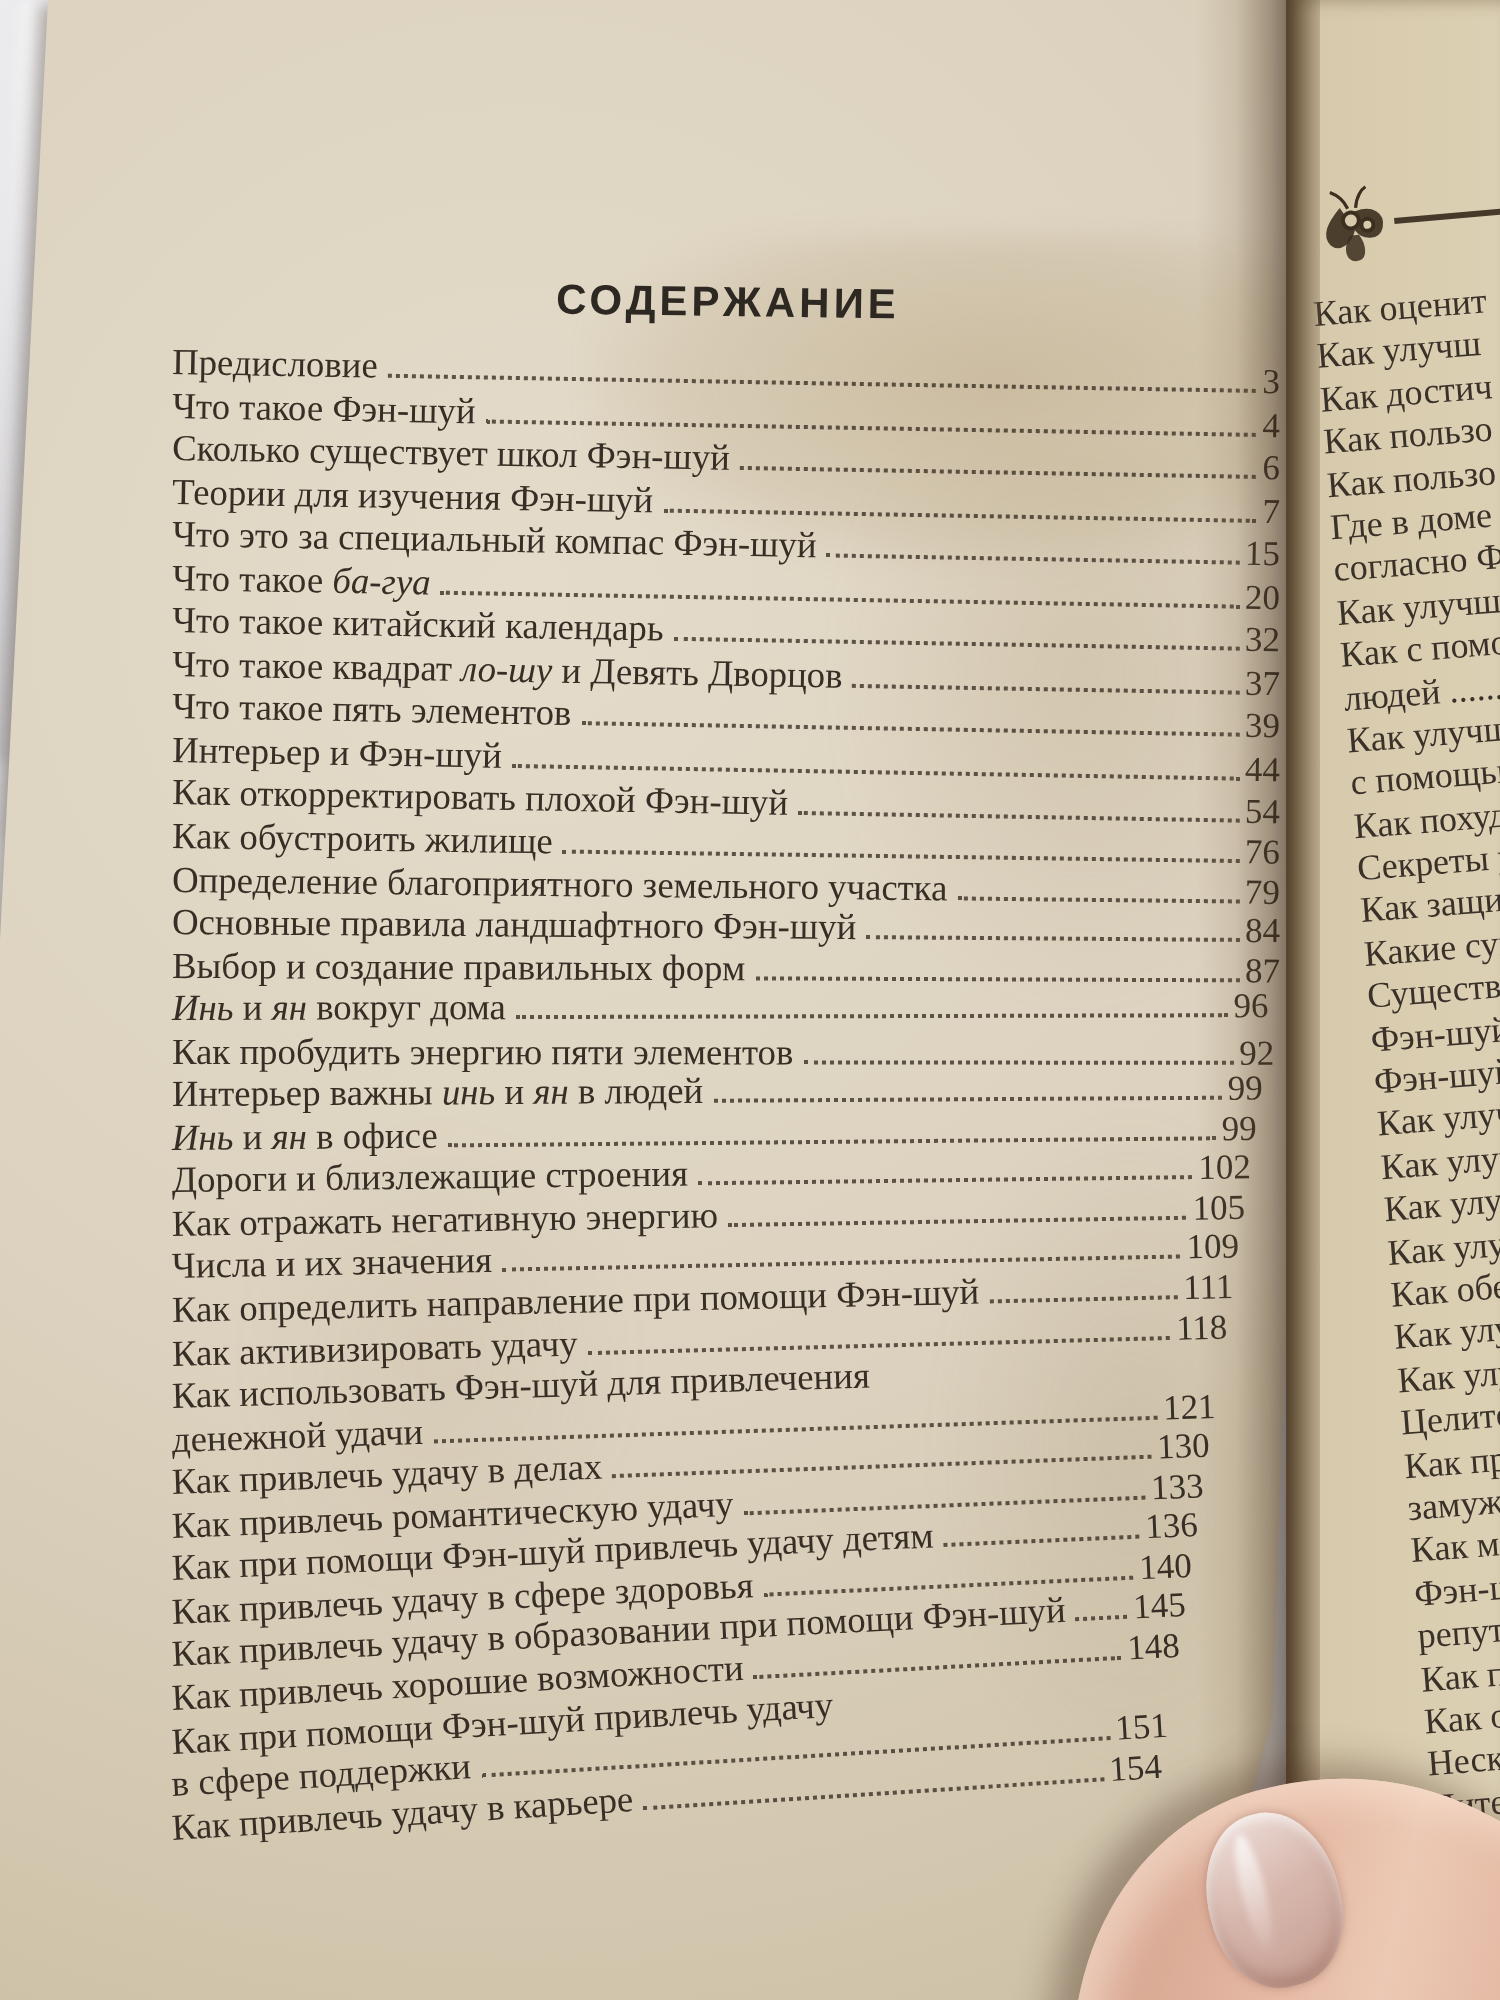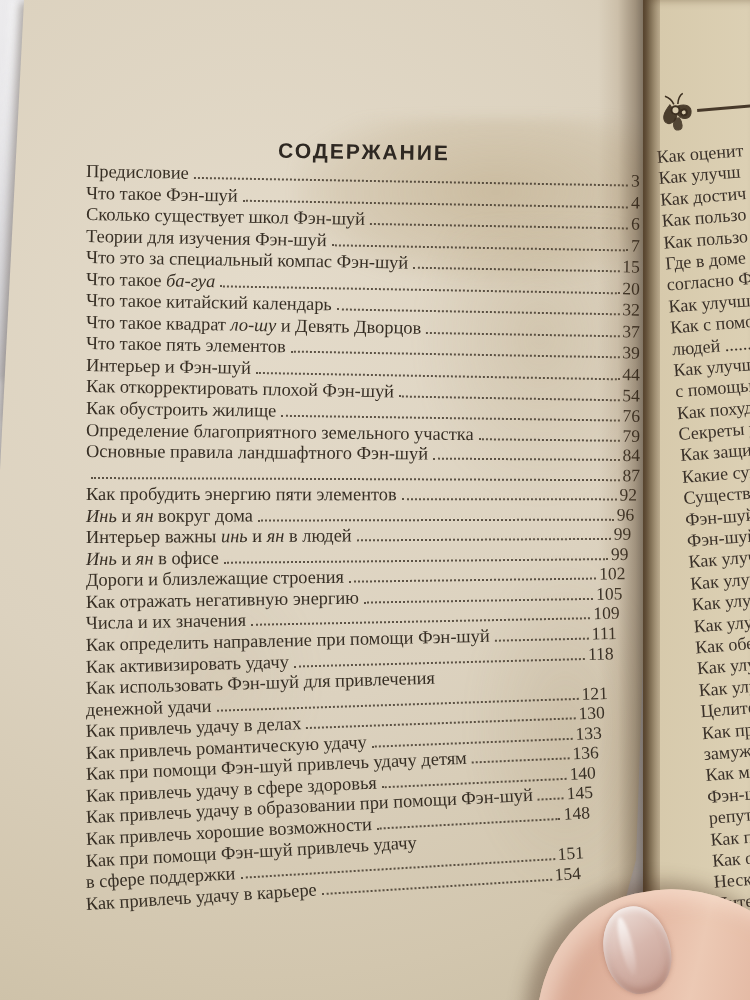--- a/index.html
+++ b/index.html
@@ -29,21 +29,21 @@
   .stain3{left:120px;top:560px;width:200px;height:240px;
     background:radial-gradient(ellipse,rgba(160,140,105,.10),transparent 70%);filter:blur(9px);}
   .stain4{left:470px;top:560px;width:190px;height:330px;
     background:radial-gradient(ellipse,rgba(150,128,92,.16),transparent 72%);filter:blur(9px);}
 
   .toc-title{
     position:absolute;left:88px;top:140px;width:552px;margin:0;text-align:center;
     font-family:"Liberation Sans",sans-serif;font-weight:700;font-size:21px;letter-spacing:2px;
     color:#2e2822;transform:rotate(0.8deg);
   }
-  .toc-list{position:absolute;left:86px;top:161px;width:556px;}
+  .toc-list{position:absolute;left:86px;top:171px;width:556px;}
   .toc-row{
     display:flex;align-items:baseline;height:21.55px;transform-origin:0 60%;
     font-size:18.4px;line-height:21.55px;color:#372f25;white-space:nowrap;
   }
   .toc-text i{font-style:italic;font-family:Liberation Serif, serif;}
   .toc-dots{flex:1 1 auto;min-width:6px;border-bottom:2.2px dotted rgba(62,52,40,.82);margin:0 3px 4px 5px;}
   .toc-page{font-size:17.5px;}
 
   
   .gutter{
@@ -165,32 +165,33 @@
           <span class="toc-text"><span>Определение благоприятного земельного участка</span></span>
           <span class="toc-dots"></span>
           <span class="toc-page">79</span>
         </div>
         <div class="toc-row" style="transform: rotate(0.425deg); margin-right: 2px;">
           <span class="toc-text"><span>Основные правила ландшафтного Фэн-шуй</span></span>
           <span class="toc-dots"></span>
           <span class="toc-page">84</span>
         </div>
         <div class="toc-row" style="transform: rotate(0.233333deg); margin-right: 2px;">
+          <span class="toc-text"><span>Выбор и создание правильных форм</span></span>
           <span class="toc-dots"></span>
           <span class="toc-page">87</span>
+        </div>
+        <div class="toc-row" style="transform: rotate(-0.15deg); margin-right: 7.8px;">
+          <span class="toc-text"><i>Инь</i><span> и </span><i>ян</i><span> вокруг дома</span></span>
+          <span class="toc-dots"></span>
+          <span class="toc-page">96</span>
         </div>
         <div class="toc-row" style="transform: rotate(0.0416666deg); margin-right: 4.9px;">
           <span class="toc-text"><span>Как пробудить энергию пяти элементов</span></span>
           <span class="toc-dots"></span>
           <span class="toc-page">92</span>
-        </div>
-        <div class="toc-row" style="transform: rotate(-0.15deg); margin-right: 7.8px;">
-          <span class="toc-text"><i>Инь</i><span> и </span><i>ян</i><span> вокруг дома</span></span>
-          <span class="toc-dots"></span>
-          <span class="toc-page">96</span>
         </div>
         <div class="toc-row" style="transform: rotate(-0.341667deg); margin-right: 10.7px;">
           <span class="toc-text"><span>Интерьер важны </span><i>инь</i><span> и </span><i>ян</i><span> в людей</span></span>
           <span class="toc-dots"></span>
           <span class="toc-page">99</span>
         </div>
         <div class="toc-row" style="transform: rotate(-0.533333deg); margin-right: 13.6px;">
           <span class="toc-text"><i>Инь</i><span> и </span><i>ян</i><span> в офисе</span></span>
           <span class="toc-dots"></span>
           <span class="toc-page">99</span>

